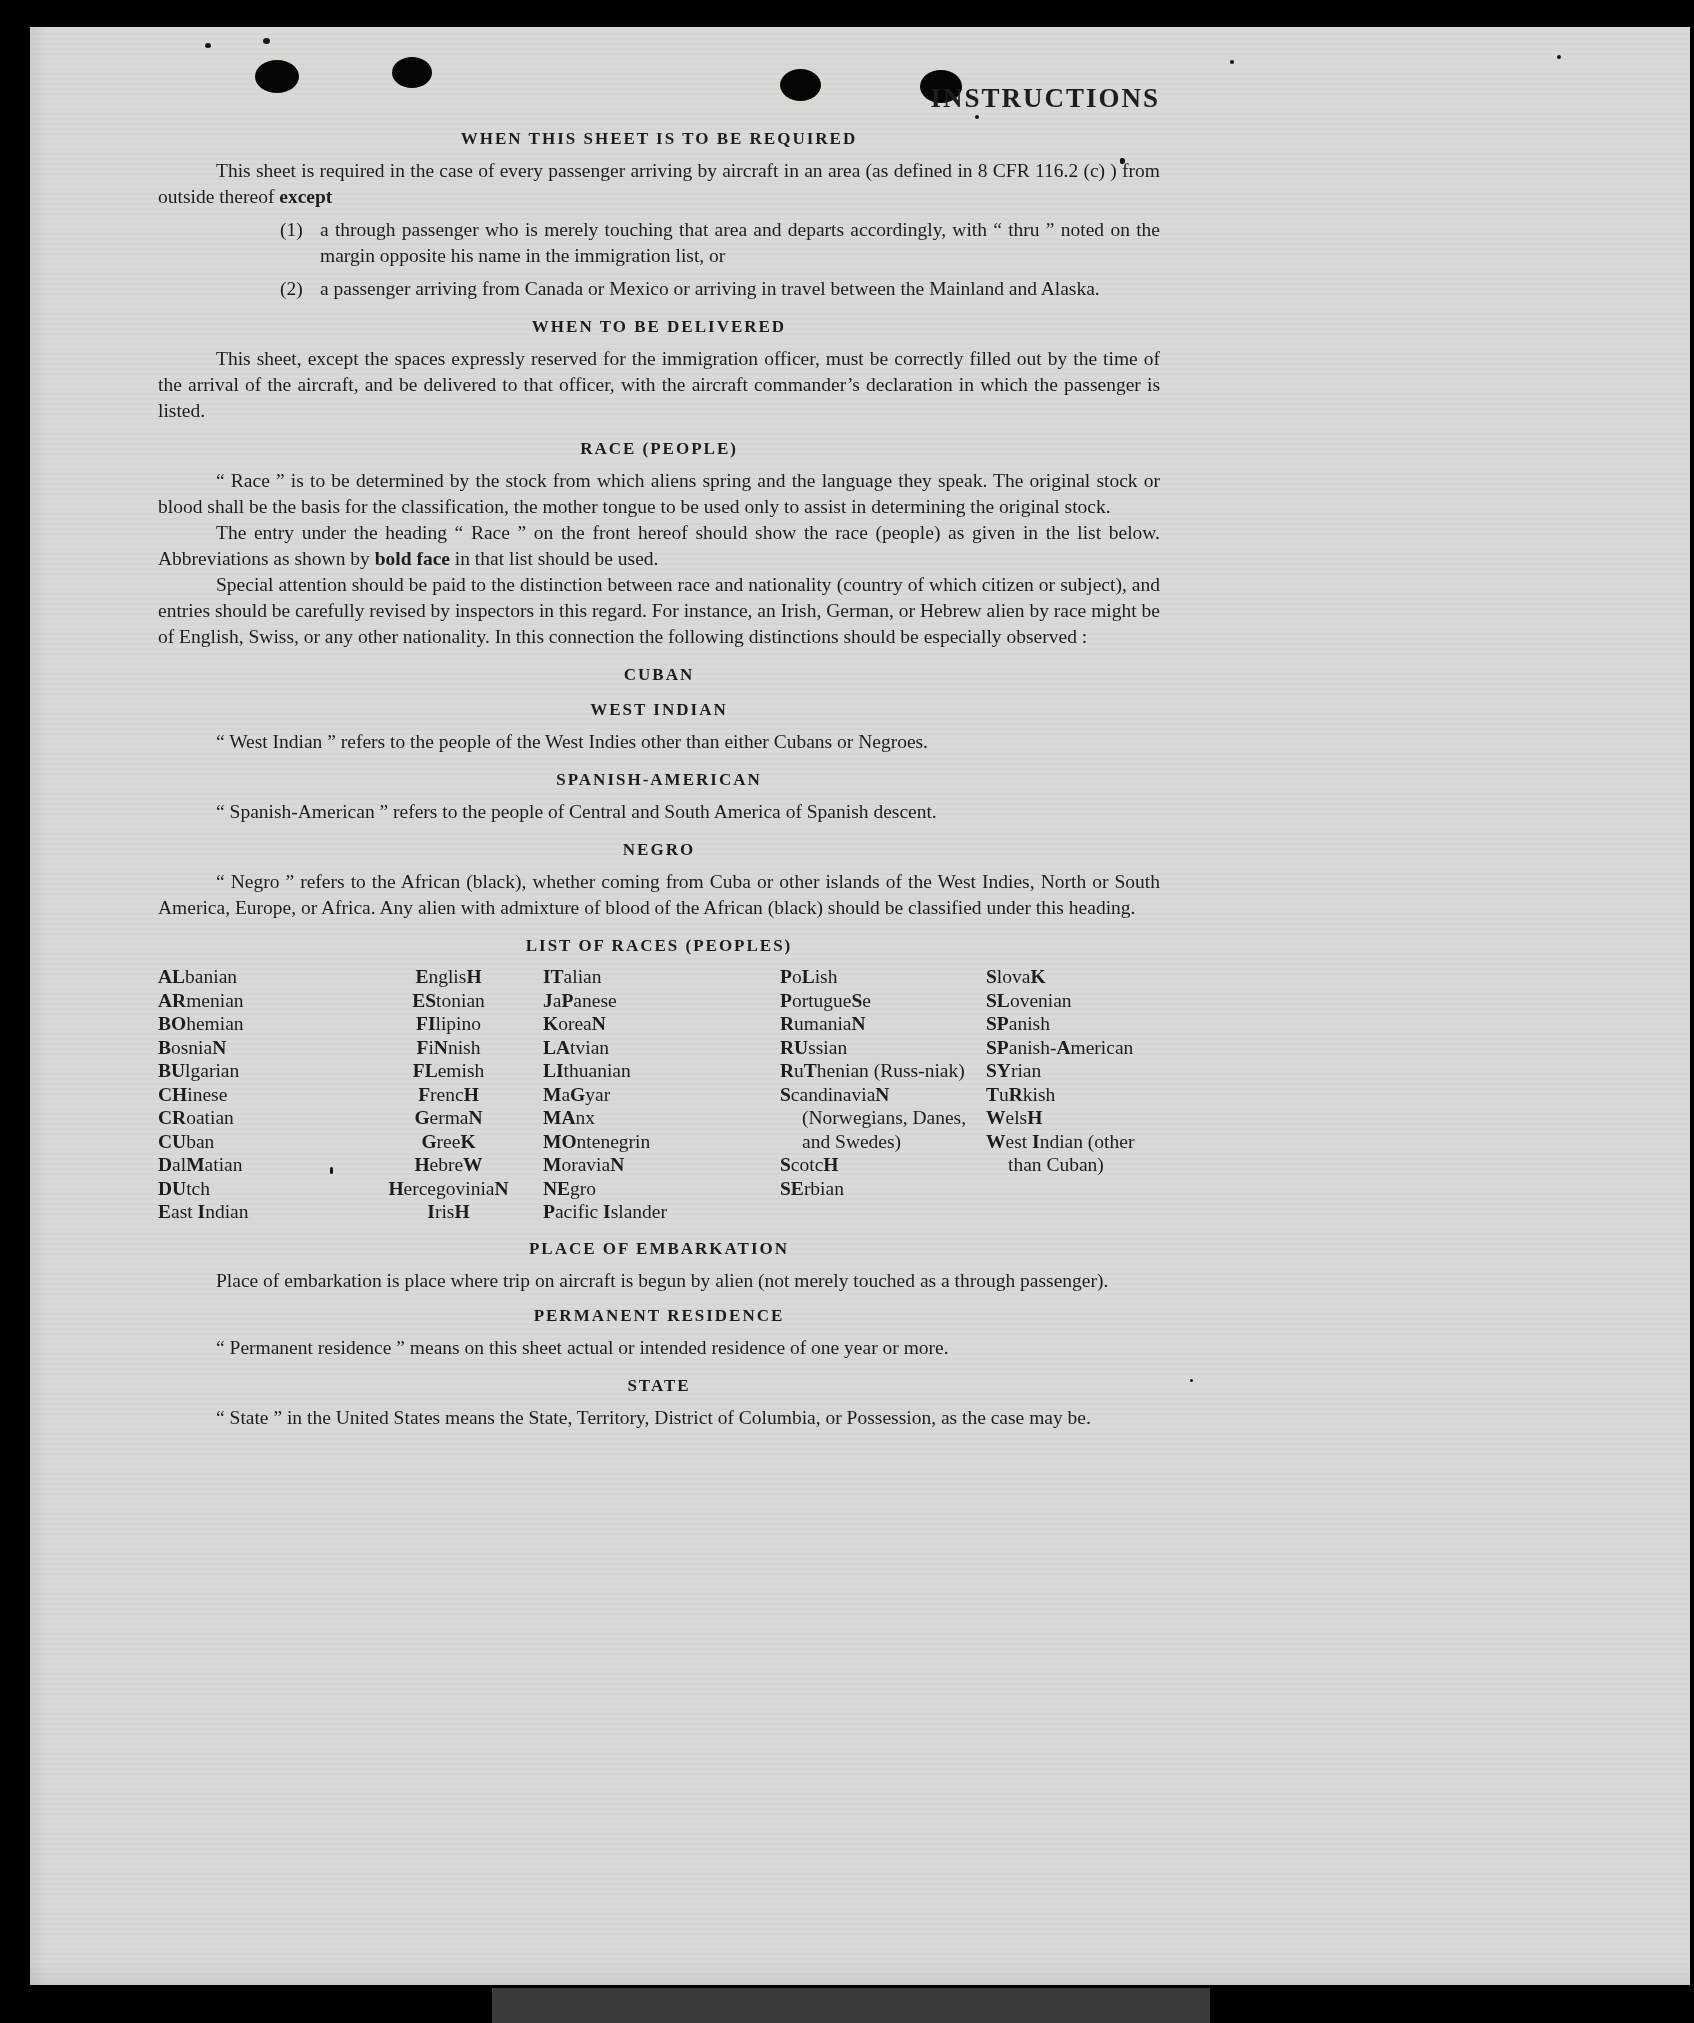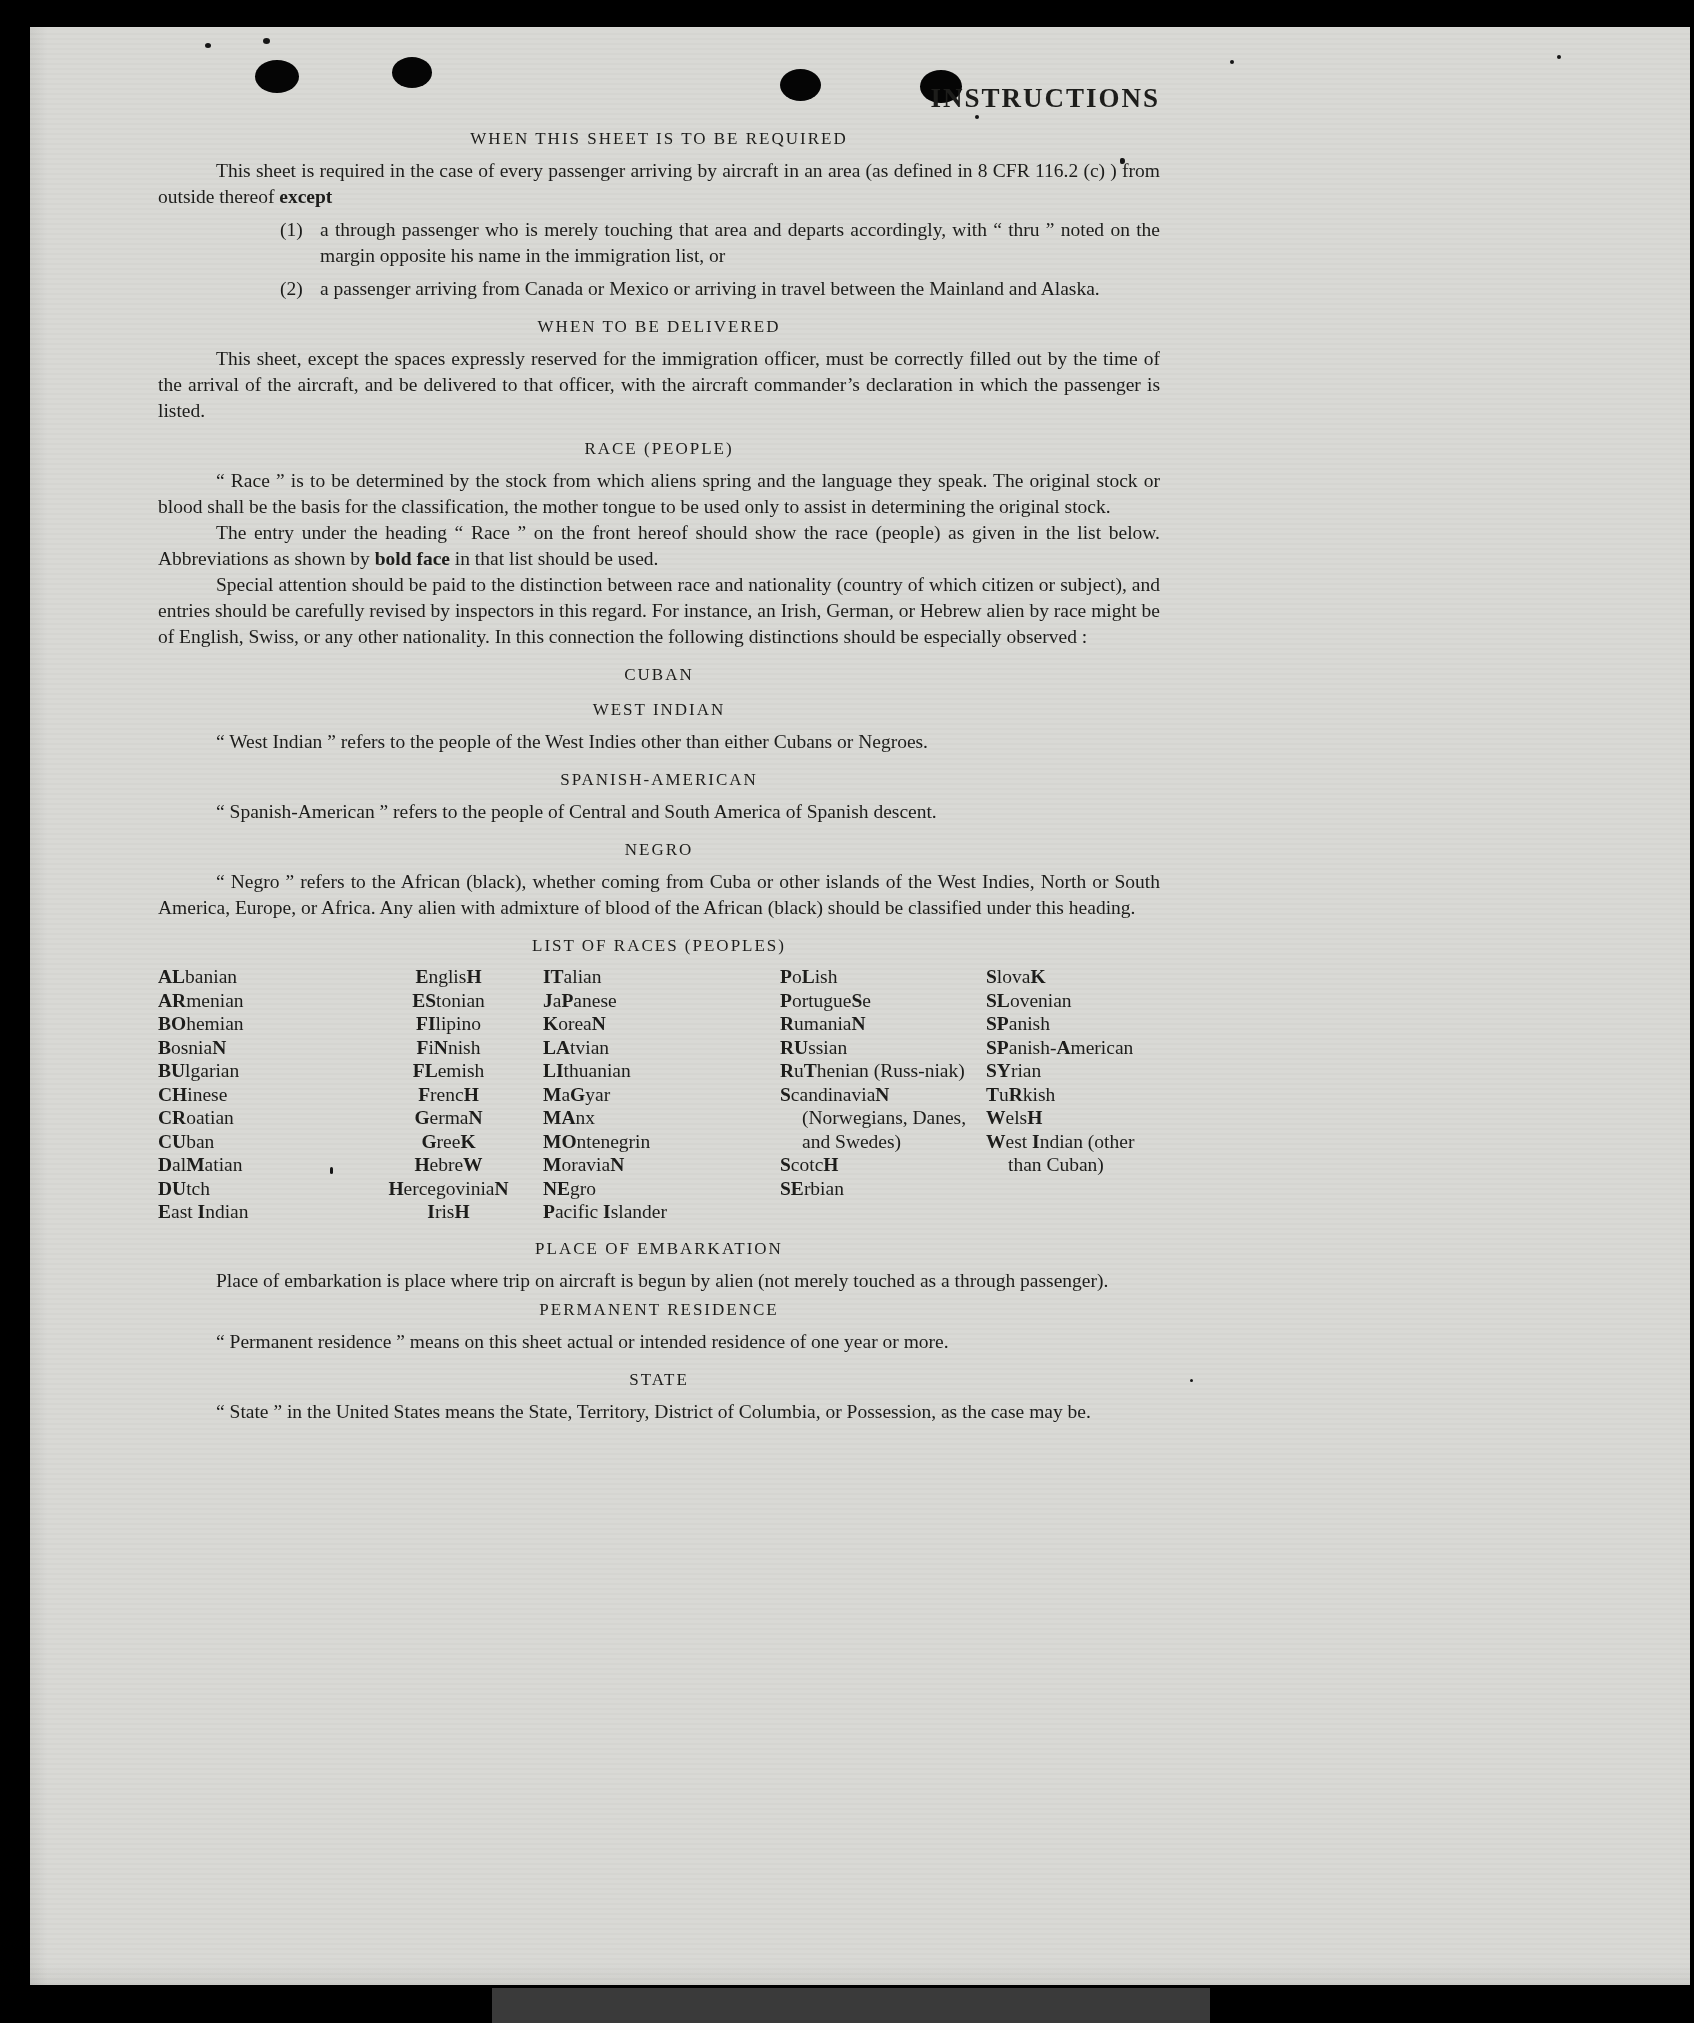--- a/index.html
+++ b/index.html
@@ -45,24 +45,24 @@
     position:relative;
     margin-left:128px;
     padding-top:56px;
     width:1002px;
   }
   h1{
     font-size:27px;font-weight:bold;letter-spacing:2px;
     text-align:right;margin:0 0 8px 0;
   }
   h2{
-    font-size:17px;font-weight:normal;letter-spacing:2px;
+    font-size:17px;font-weight:bold;letter-spacing:2px;
     text-align:center;margin:15px 0 9px 0;
   }
-  h2.tight{margin-top:6px;}
+  h2.tight{margin-top:12px;}
   p{
     font-size:19.5px;line-height:26px;margin:0;
     text-align:justify;
   }
   p.indent{text-indent:58px;}
   b.inline{font-weight:bold;}
   .numbered{
     display:flex;
     margin:7px 0 0 122px;
     font-size:19.5px;line-height:26px;

